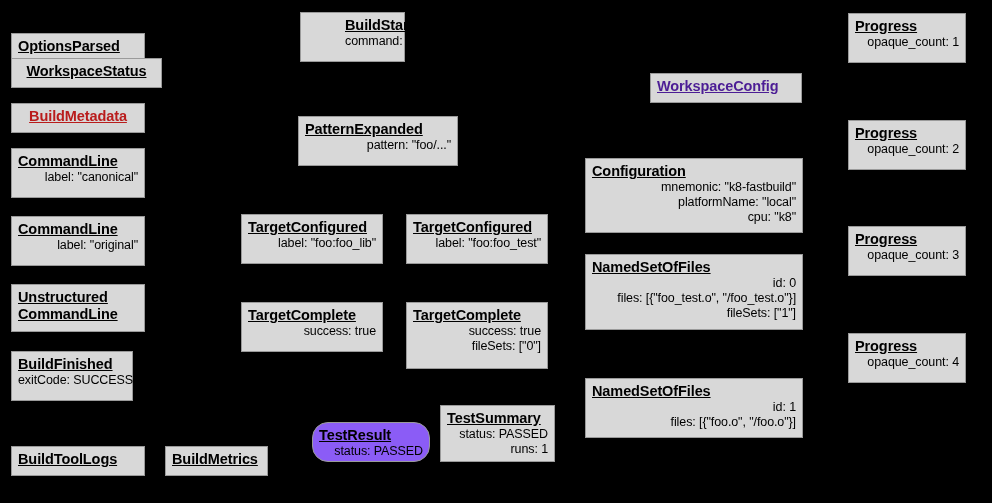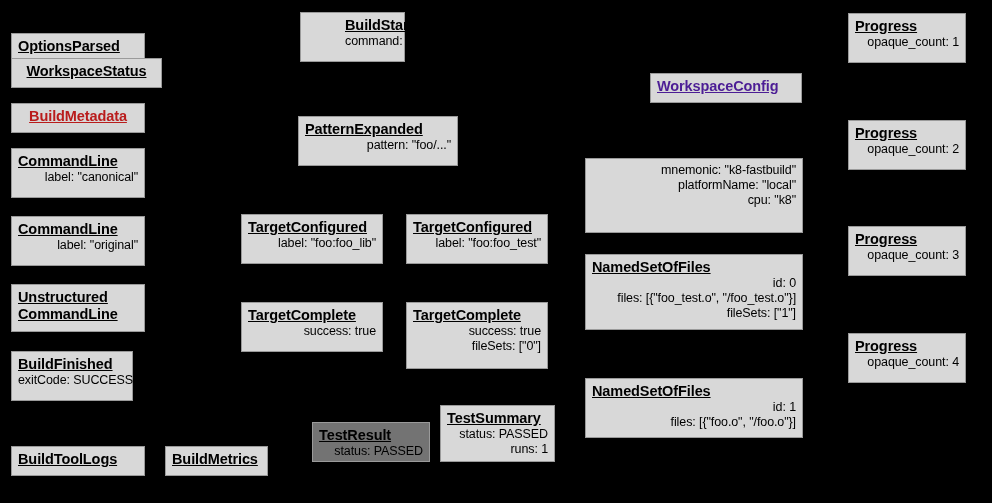--- a/index.html
+++ b/index.html
@@ -96,33 +96,34 @@
     </div>
     <div class="node" style="left: 241px; top: 302px; width: 142px; height: 50px; background: rgb(216, 216, 216); border-color: rgb(154, 154, 154); color: rgb(0, 0, 0);">
       <span class="title">TargetComplete</span>
       <span class="field">success: true</span>
     </div>
     <div class="node" style="left: 406px; top: 302px; width: 142px; height: 67px; background: rgb(216, 216, 216); border-color: rgb(154, 154, 154); color: rgb(0, 0, 0);">
       <span class="title">TargetComplete</span>
       <span class="field">success: true</span>
       <span class="field">fileSets: ["0"]</span>
     </div>
-    <div class="node" style="left: 312px; top: 422px; width: 118px; height: 40px; background: #737373; border-color: rgb(154, 154, 154); color: rgb(0, 0, 0);">
+    <div class="node" style="left: 312px; top: 422px; width: 118px; height: 40px; background: #8b5cf6; border-color: rgb(154, 154, 154); color: rgb(0, 0, 0); border-radius: 16px;">
       <span class="title">TestResult</span>
       <span class="field">status: PASSED</span>
     </div>
     <div class="node" style="left: 440px; top: 405px; width: 115px; height: 57px; background: rgb(216, 216, 216); border-color: rgb(154, 154, 154); color: rgb(0, 0, 0);">
       <span class="title">TestSummary</span>
       <span class="field">status: PASSED</span>
       <span class="field">runs: 1</span>
     </div>
     <div class="node" style="left: 650px; top: 73px; width: 152px; height: 30px; background: rgb(216, 216, 216); border-color: rgb(154, 154, 154); color: #4c1d95;">
       <span class="title">WorkspaceConfig</span>
     </div>
     <div class="node" style="left: 585px; top: 158px; width: 218px; height: 75px; background: rgb(216, 216, 216); border-color: rgb(154, 154, 154); color: rgb(0, 0, 0);">
+      <span class="title">Configuration</span>
       <span class="field">mnemonic: "k8-fastbuild"</span>
       <span class="field">platformName: "local"</span>
       <span class="field">cpu: "k8"</span>
     </div>
     <div class="node" style="left: 585px; top: 254px; width: 218px; height: 76px; background: rgb(216, 216, 216); border-color: rgb(154, 154, 154); color: rgb(0, 0, 0);">
       <span class="title">NamedSetOfFiles</span>
       <span class="field">id: 0</span>
       <span class="field">files: [{"foo_test.o", "/foo_test.o"}]</span>
       <span class="field">fileSets: ["1"]</span>
     </div>

